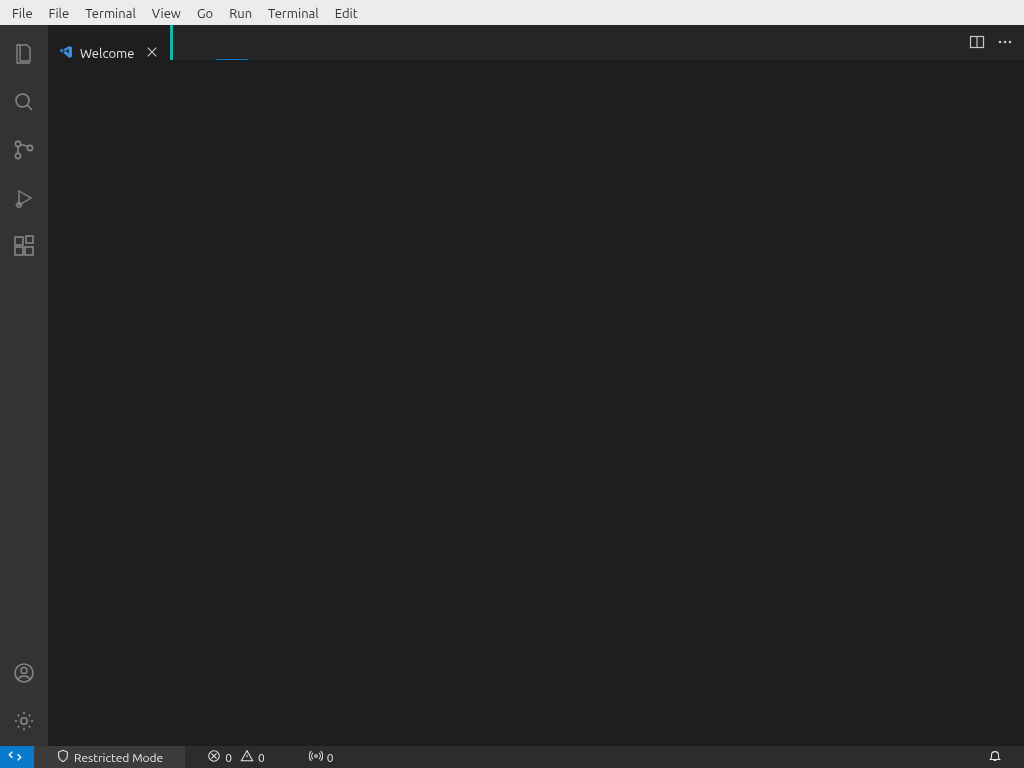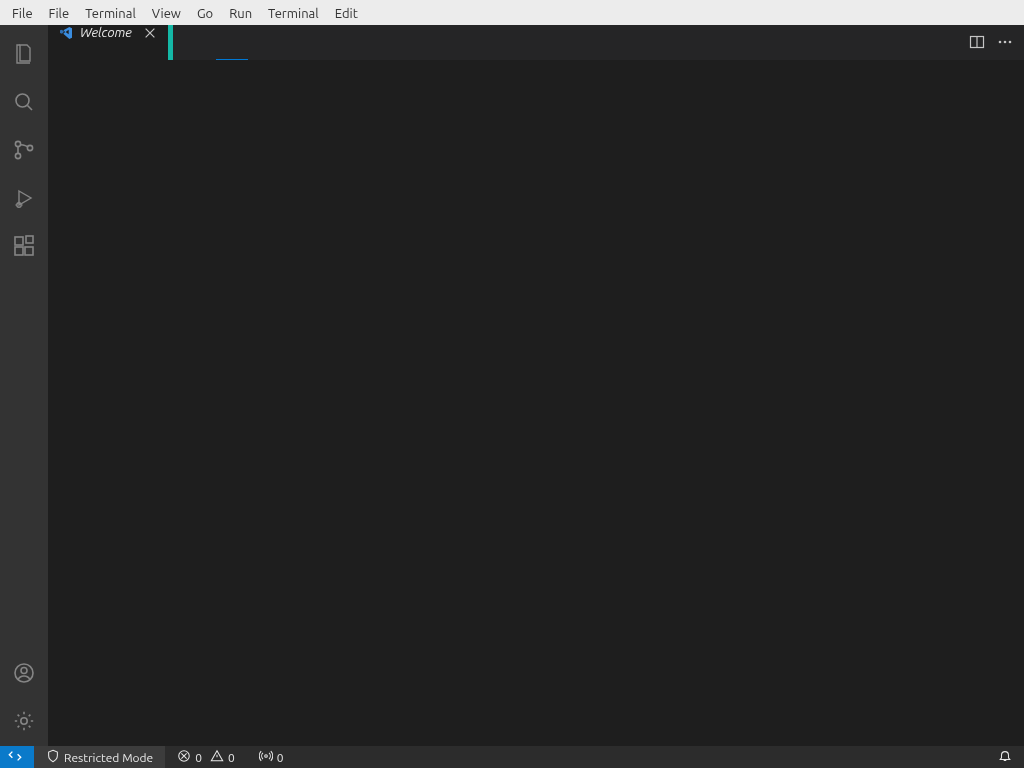--- a/index.html
+++ b/index.html
@@ -14,39 +14,39 @@
   .main { flex: 1; display: flex; min-height: 0; }
 
   .activitybar { width: 48px; background: #333333; display: flex; flex-direction: column; align-items: center; padding-top: 6px; }
   .activitybar .spacer { flex: 1; }
   .activitybar .ab-item { width: 48px; height: 48px; display: flex; align-items: center; justify-content: center; cursor: pointer; color: #858585; }
   .activitybar .ab-item svg { width: 24px; height: 24px; }
 
   .editor-col { flex: 1; display: flex; flex-direction: column; min-width: 0; }
 
   .tabbar { height: 35px; background: #252526; display: flex; align-items: stretch; }
-  .tab { display: flex; align-items: flex-start; gap: 6px; padding: 0 10px; background: #1e1e1e; color: #e7e7e7; font-style: italic; border-right: 5px solid #14b8a6; position: relative; cursor: pointer; }
+  .tab { display: flex; align-items: flex-end; gap: 6px; padding: 0 10px; background: #1e1e1e; color: #e7e7e7; border-right: 3px solid #14b8a6; position: relative; cursor: pointer; }
   .tab .tab-icon { width: 16px; height: 16px; display: inline-flex; align-items: center; justify-content: center; }
   .tab .tab-close { width: 16px; height: 16px; display: inline-flex; align-items: center; justify-content: center; color: #c5c5c5; margin-left: 4px; }
   .tab .tab-close svg { width: 14px; height: 14px; }
   .tabbar .tab-actions { margin-left: auto; display: flex; align-items: center; gap: 6px; padding: 0 8px; color: #c5c5c5; }
   .tabbar .tab-actions .action { width: 22px; height: 22px; display: inline-flex; align-items: center; justify-content: center; cursor: pointer; }
   .tabbar .tab-actions .action svg { width: 16px; height: 16px; }
 
   .breadcrumb-underline { height: 1px; background: #1e1e1e; position: relative; }
   .breadcrumb-underline::after { content: ""; position: absolute; left: 168px; top: -1px; width: 32px; height: 1px; background: #0078d4; }
 
   .editor-body { flex: 1; background: #1e1e1e; }
 
   
   .statusbar { height: 22px; background: #007acc; background: #007acc00; display: flex; align-items: stretch; font-size: 12px; color: #ffffff; }
   .statusbar { background: #007acc; }
   .statusbar .sb-left, .statusbar .sb-right { display: flex; align-items: stretch; }
   .statusbar .sb-right { margin-left: auto; }
-  .statusbar .sb-item { display: inline-flex; align-items: center; gap: 4px; padding: 0 12px; cursor: pointer; }
+  .statusbar .sb-item { display: inline-flex; align-items: center; gap: 4px; padding: 0 22px; cursor: pointer; }
   .statusbar .sb-item svg { width: 14px; height: 14px; }
   .statusbar .remote { background: #16825d; padding: 0 8px; }
   .statusbar .restricted { background: #595959; }
   
   .statusbar { background: #2b2b2b; }
   .statusbar { background: #007acc; }
   
   .statusbar { background: #2c2c2c; color: #e7e7e7; }
   .statusbar .remote { background: #0a7aca; color: #ffffff; }
   .statusbar .restricted { background: #3c3c3c; }

